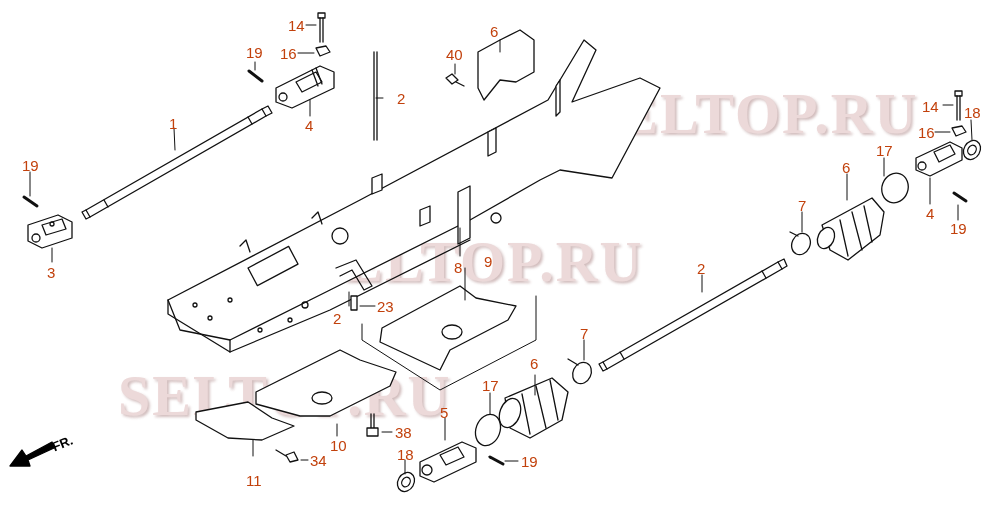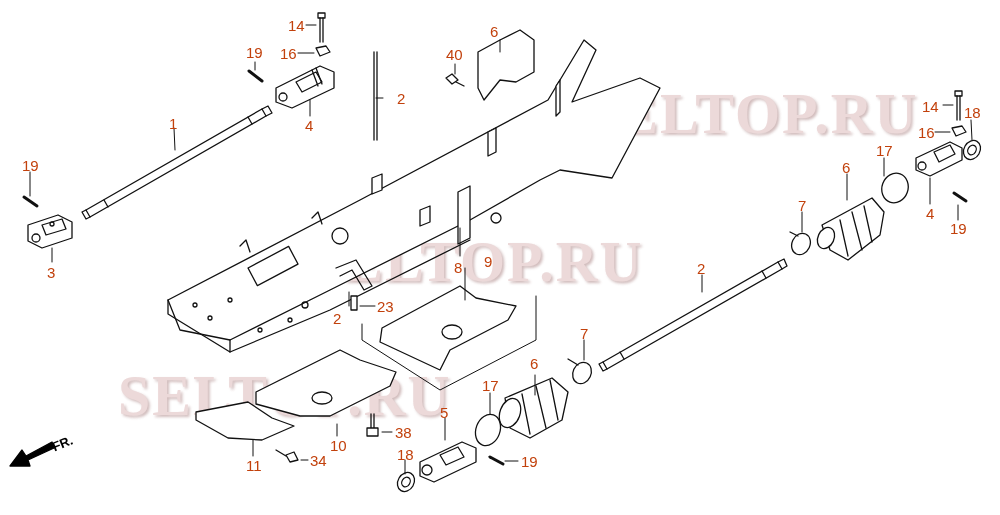--- a/index.html
+++ b/index.html
@@ -223,21 +223,21 @@
   <div class="callout" style="left:305px; top:118px;">4</div>
   <div class="callout" style="left:926px; top:206px;">4</div>
   <div class="callout" style="left:440px; top:405px;">5</div>
   <div class="callout" style="left:842px; top:160px;">6</div>
   <div class="callout" style="left:530px; top:356px;">6</div>
   <div class="callout" style="left:798px; top:198px;">7</div>
   <div class="callout" style="left:580px; top:326px;">7</div>
   <div class="callout" style="left:454px; top:260px;">8</div>
   <div class="callout" style="left:484px; top:254px;">9</div>
   <div class="callout" style="left:330px; top:438px;">10</div>
-  <div class="callout" style="left:246px; top:458px;">11</div>
+  <div class="callout" style="left:246px; top:473px;">11</div>
   <div class="callout" style="left:333px; top:311px;">2</div>
   <div class="callout" style="left:490px; top:24px;">6</div>
   <div class="callout" style="left:288px; top:18px;">14</div>
   <div class="callout" style="left:922px; top:99px;">14</div>
   <div class="callout" style="left:397px; top:91px;">2</div>
   <div class="callout" style="left:280px; top:46px;">16</div>
   <div class="callout" style="left:918px; top:125px;">16</div>
   <div class="callout" style="left:876px; top:143px;">17</div>
   <div class="callout" style="left:482px; top:378px;">17</div>
   <div class="callout" style="left:964px; top:105px;">18</div>

